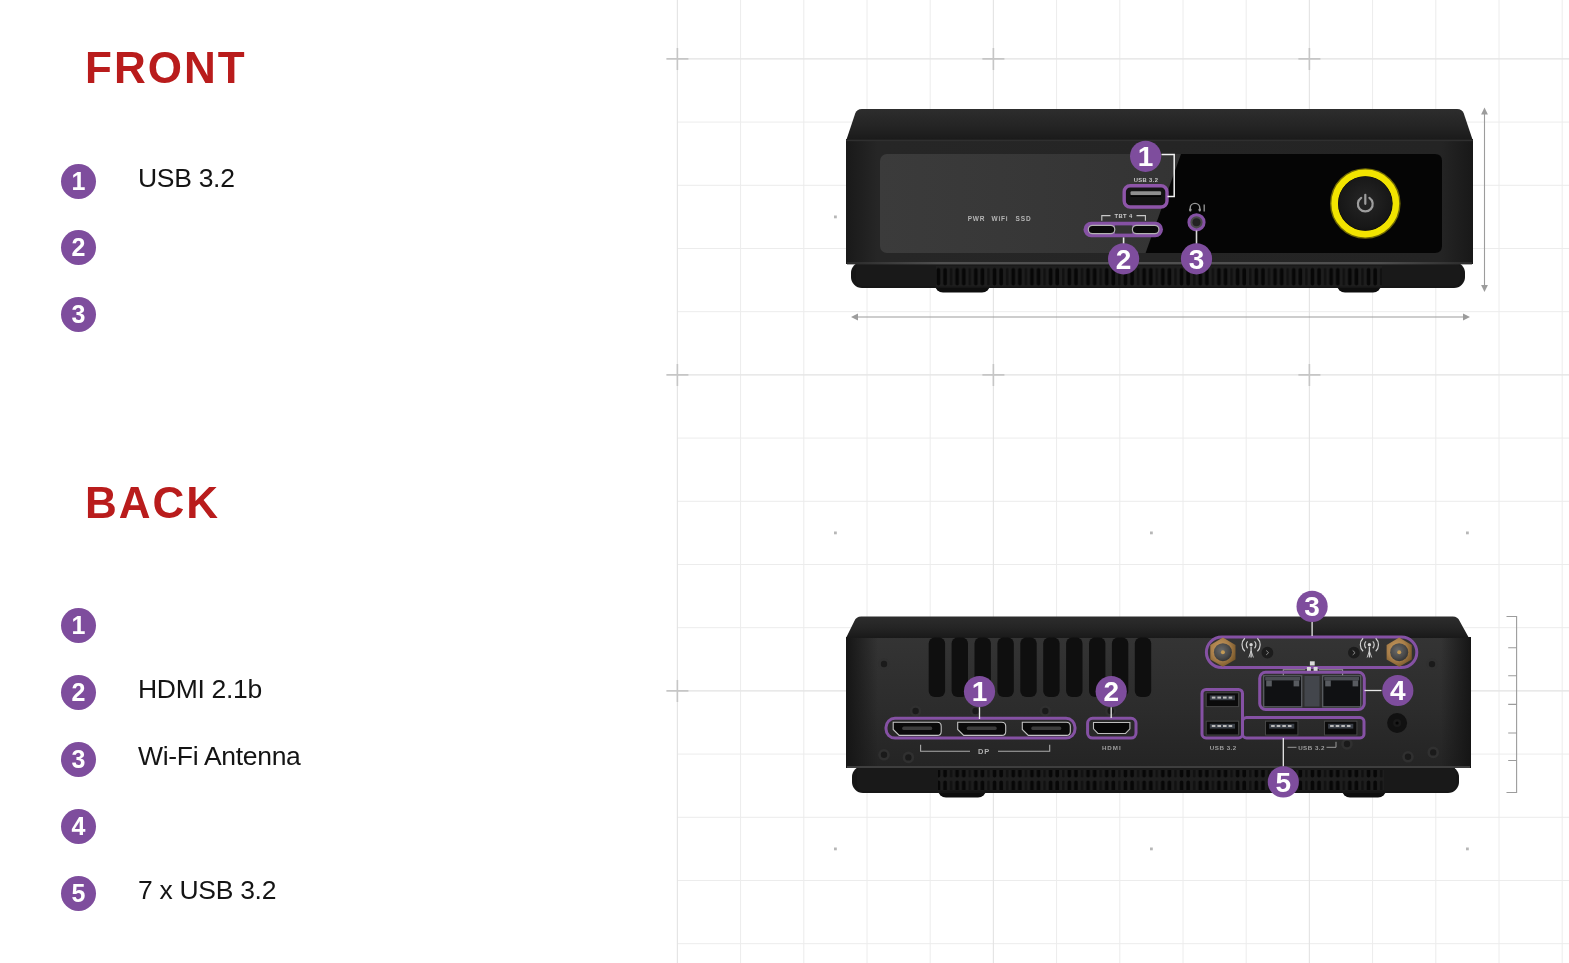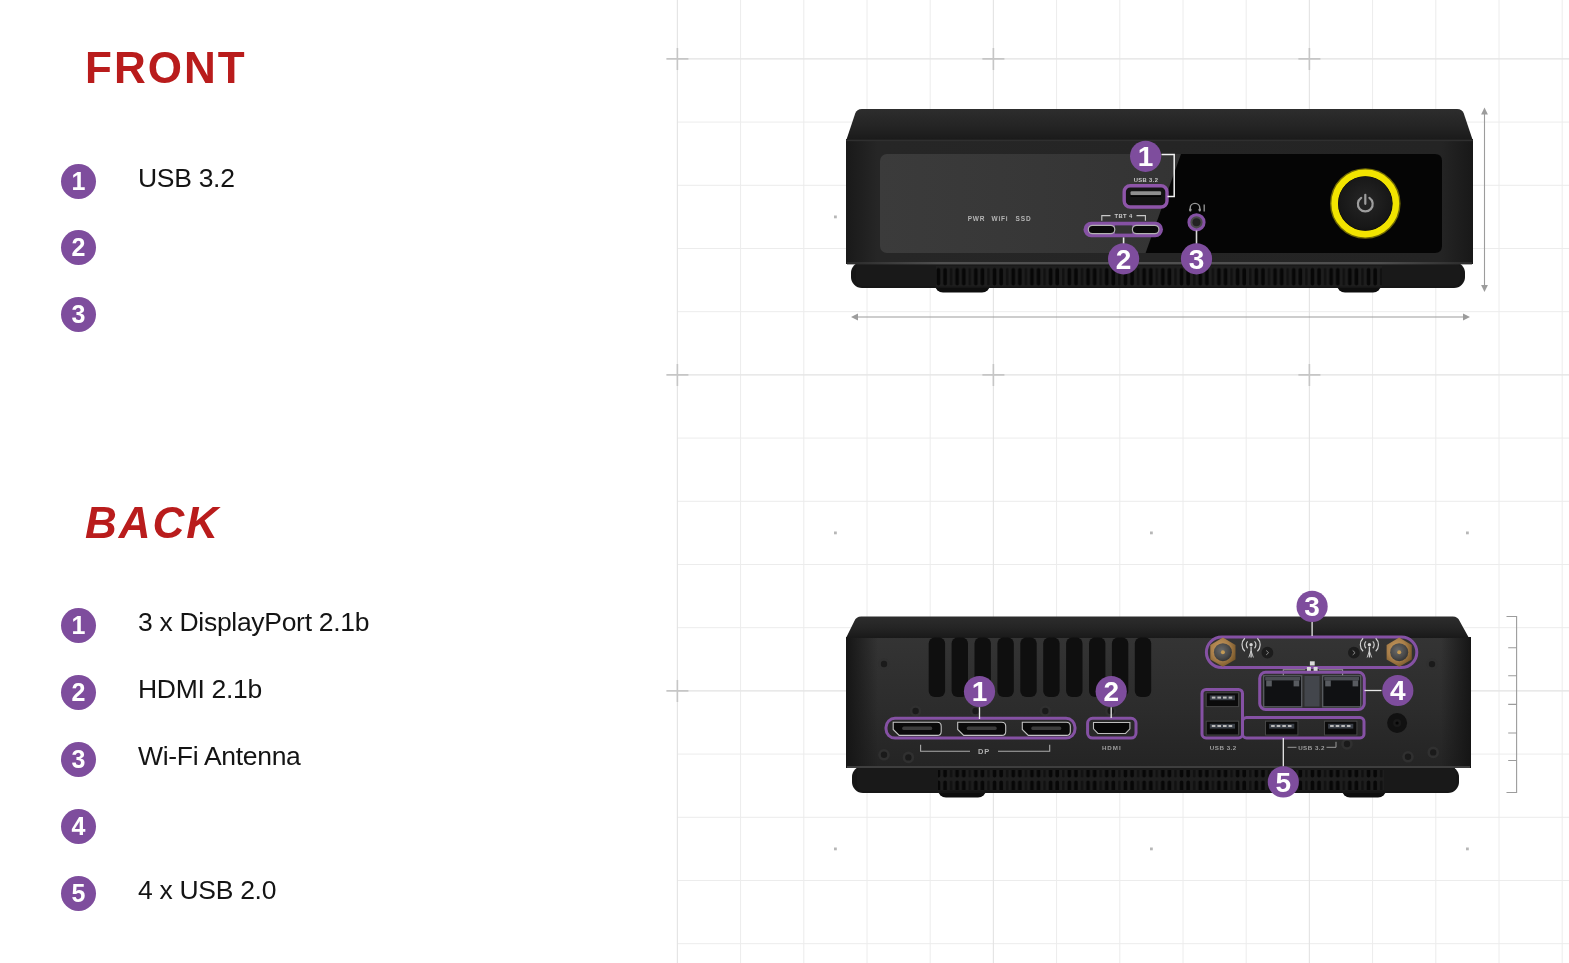--- a/index.html
+++ b/index.html
@@ -263,42 +263,41 @@
 <rect x="1346.8999999999999" y="725.0" width="3.6" height="2" fill="#b9b9b9"></rect>
 <text x="1223.3" y="749.5" text-anchor="middle" font-family="Liberation Sans, sans-serif" font-weight="bold" font-size="6.2" letter-spacing="0.5" fill="#9f9f9f">USB 3.2</text>
 <text x="1311.6" y="749.5" text-anchor="middle" font-family="Liberation Sans, sans-serif" font-weight="bold" font-size="6.2" letter-spacing="0.5" fill="#9f9f9f">USB 3.2</text>
 <path d="M1287.5 747.3 h9 M1326.5 747.3 h9.5 v-5.5" fill="none" stroke="#9a9a9a" stroke-width="1"></path>
 <path d="M1283.3 738 V766.5" stroke="#e8e8e8" stroke-width="1.3" fill="none"></path>
 <circle cx="1283.3" cy="781.9" r="15.6" fill="#7e4d9d"></circle>
     <text x="1283.3" y="791.8" text-anchor="middle" font-family="Liberation Sans, sans-serif" font-weight="bold" font-size="28" fill="#fff">5</text>
 <path d="M1506.5 616.5 H1516.6 V792.5 H1506.5M1516.6 647.8 H1508.2M1516.6 675.8 H1508.2M1516.6 704.4 H1508.2M1516.6 733 H1508.2M1516.6 760.5 H1508.2" fill="none" stroke="#9c9c9c" stroke-width="1.1"></path>
 </svg>
 <div class="hd" id="h1" style="top:46px;">FRONT</div>
-<div class="hd" id="h2" style="top:501px;font-style:italic;">BACK</div>
+<div class="hd" id="h2" style="top:481px;">BACK</div>
 <div class="li" style="top:163.8px">
     <div class="num">1</div>
     <div class="lbl">USB 3.2</div>
   </div>
 <div class="li" style="top:230.3px">
     <div class="num">2</div>
   </div>
 <div class="li" style="top:296.8px">
     <div class="num">3</div>
   </div>
 <div class="li" style="top:607.7px">
     <div class="num">1</div>
-    <div class="lbl">3 x DisplayPort 2.1b</div>
   </div>
 <div class="li" style="top:674.8px">
     <div class="num">2</div>
     <div class="lbl">HDMI 2.1b</div>
   </div>
 <div class="li" style="top:741.9px">
     <div class="num">3</div>
     <div class="lbl">Wi-Fi Antenna</div>
   </div>
 <div class="li" style="top:809.0px">
     <div class="num">4</div>
   </div>
 <div class="li" style="top:876.1px">
     <div class="num">5</div>
-    <div class="lbl">4 x USB 2.0</div>
+    <div class="lbl">7 x USB 3.2</div>
   </div>
 
 </body></html>

